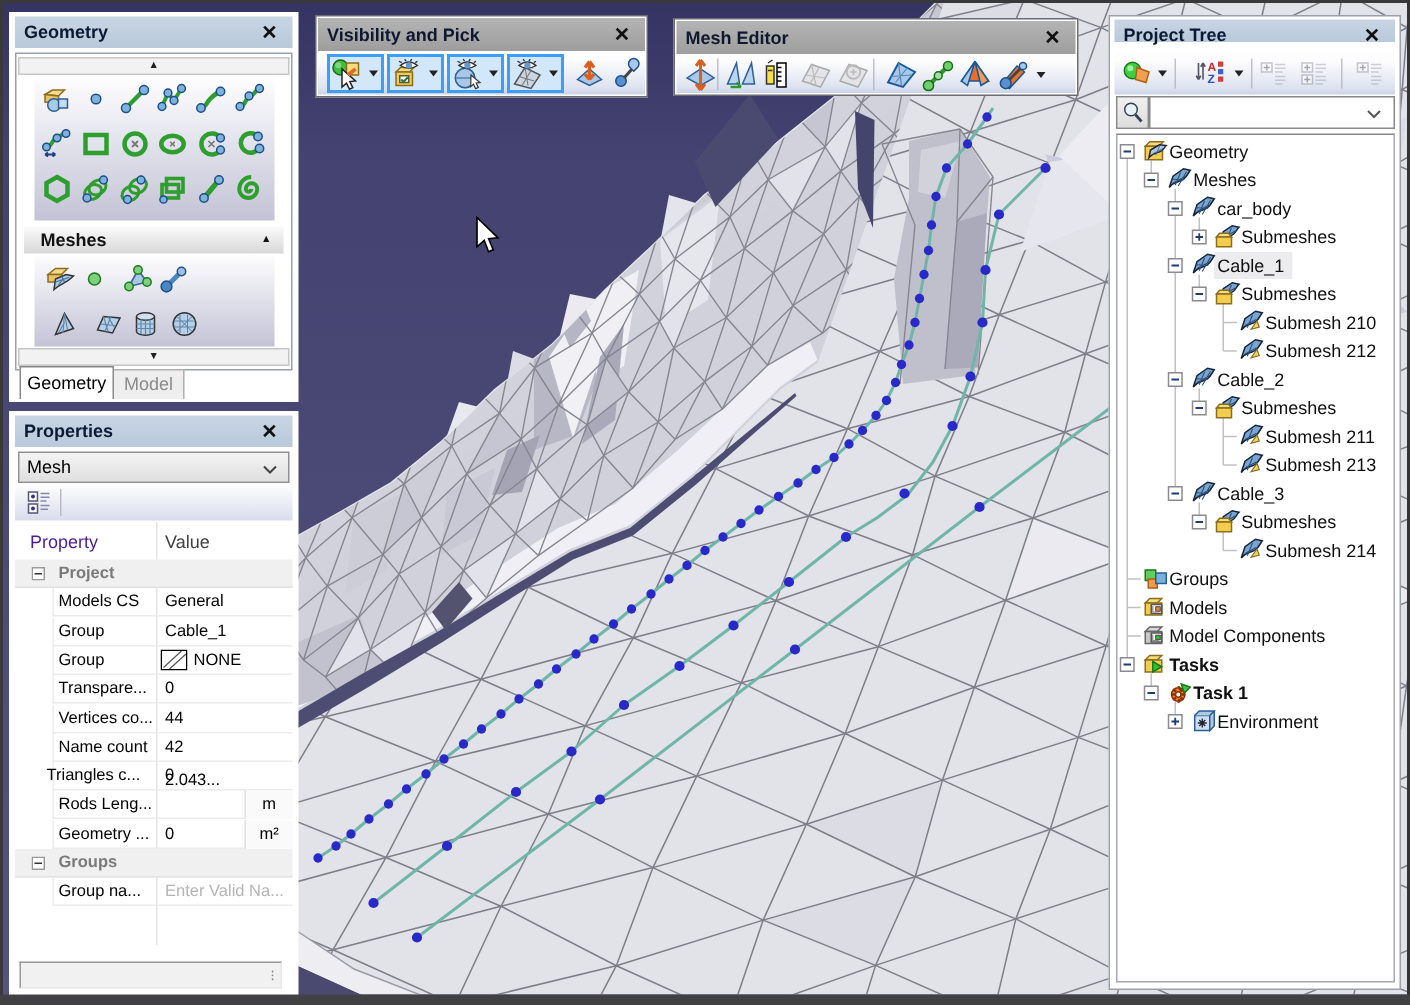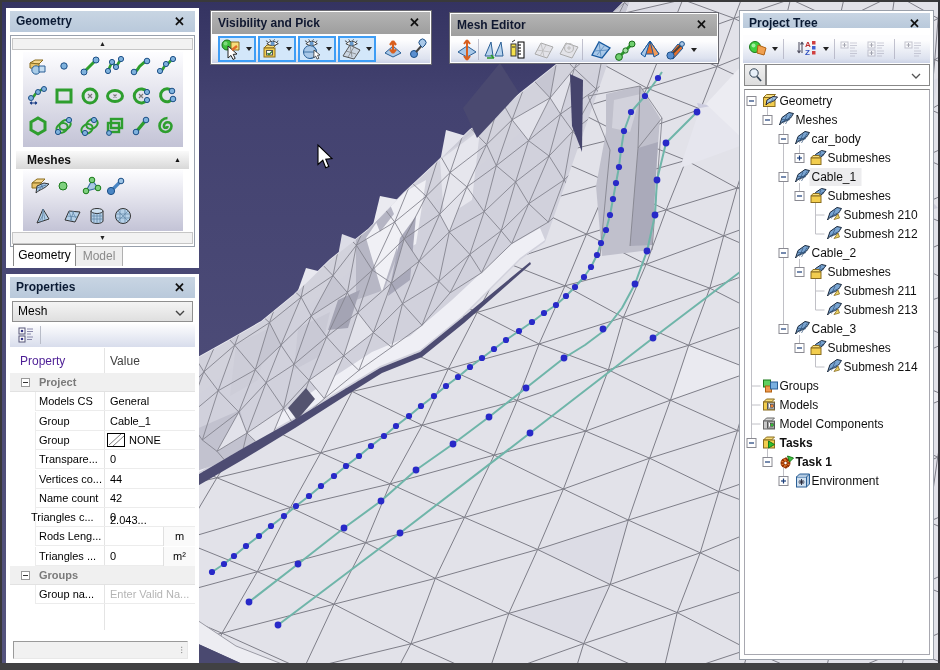--- a/index.html
+++ b/index.html
@@ -1253,21 +1253,21 @@
     <div style="position:absolute;left:33px;top:218px;font-size:11px;color:#000">Name count</div>
     <div style="position:absolute;left:104px;top:218px;font-size:11px;color:#000">42</div>
     <div style="position:absolute;left:29px;top:234px;width:160px;height:19px;border-bottom:1px solid #ececec;border-left:1px solid #ececec"></div>
     <div style="position:absolute;left:25px;top:237px;font-size:11px;color:#000">Triangles c...</div>
     <div style="position:absolute;left:104px;top:237px;font-size:11px;color:#000">0</div>
     <div style="position:absolute;left:29px;top:253px;width:160px;height:19px;border-bottom:1px solid #ececec;border-left:1px solid #ececec"></div>
     <div style="position:absolute;left:33px;top:256px;font-size:11px;color:#000">Rods Leng...</div>
     <div style="position:absolute;left:104px;top:240px;font-size:11px;color:#000">2.043...</div>
     <div style="position:absolute;left:157px;top:253px;width:32px;height:19px;border-left:1px solid #e0e0e0;background:#fafafa;text-align:center;line-height:18px;font-size:11px;color:#000">m</div>
     <div style="position:absolute;left:29px;top:273px;width:160px;height:19px;border-bottom:1px solid #ececec;border-left:1px solid #ececec"></div>
-    <div style="position:absolute;left:33px;top:276px;font-size:11px;color:#000">Triangles ...</div>
+    <div style="position:absolute;left:33px;top:276px;font-size:11px;color:#000">Geometry ...</div>
     <div style="position:absolute;left:104px;top:276px;font-size:11px;color:#000">0</div>
     <div style="position:absolute;left:157px;top:273px;width:32px;height:19px;border-left:1px solid #e0e0e0;background:#fafafa;text-align:center;line-height:18px;font-size:11px;color:#000">m²</div>
     <div style="position:absolute;left:4px;top:292px;width:185px;height:19px;background:#f0f0f0;border-bottom:1px solid #e2e2e2"></div>
     <svg width="9" height="9" viewBox="0 0 9 9" style="position:absolute;left:15px;top:297px">
       <rect x="0.5" y="0.5" width="8" height="8" fill="#fff" stroke="#9a9a9a"></rect>
       <line x1="2" y1="4.5" x2="7" y2="4.5" stroke="#333" stroke-width="1"></line>
     </svg>
     <div style="position:absolute;left:33px;top:295px;font-size:11px;font-weight:bold;color:#7a7a7a">Groups</div>
     <div style="position:absolute;left:29px;top:311px;width:160px;height:19px;border-bottom:1px solid #ececec;border-left:1px solid #ececec"></div>
     <div style="position:absolute;left:33px;top:314px;font-size:11px;color:#000">Group na...</div>

